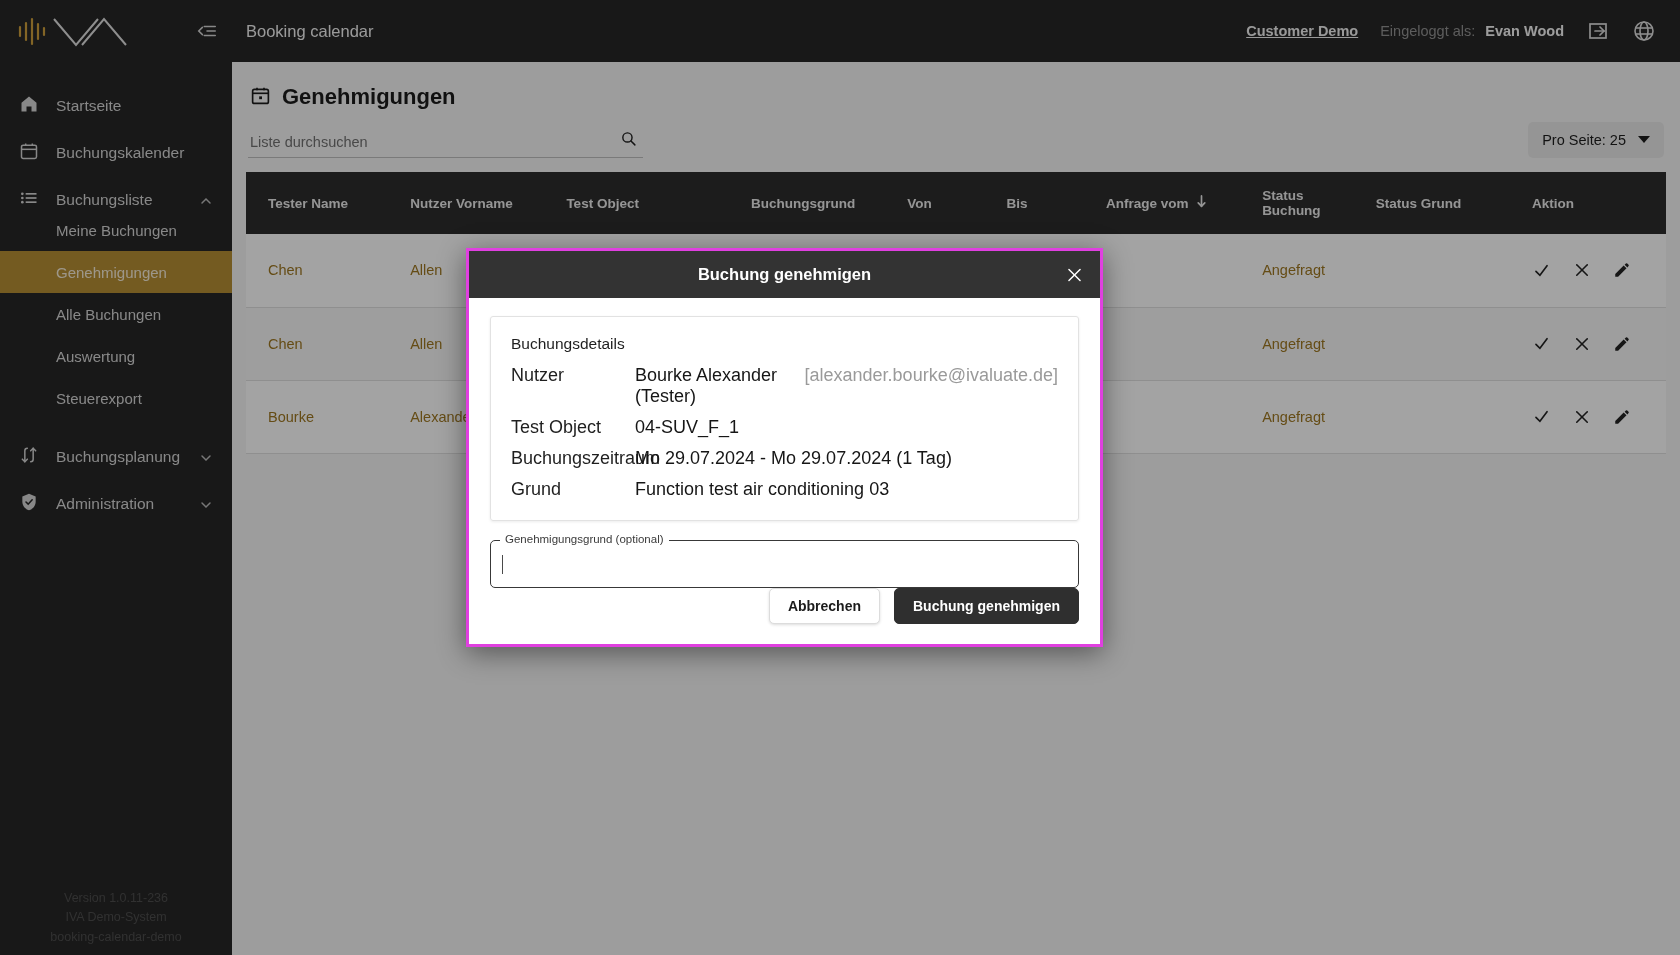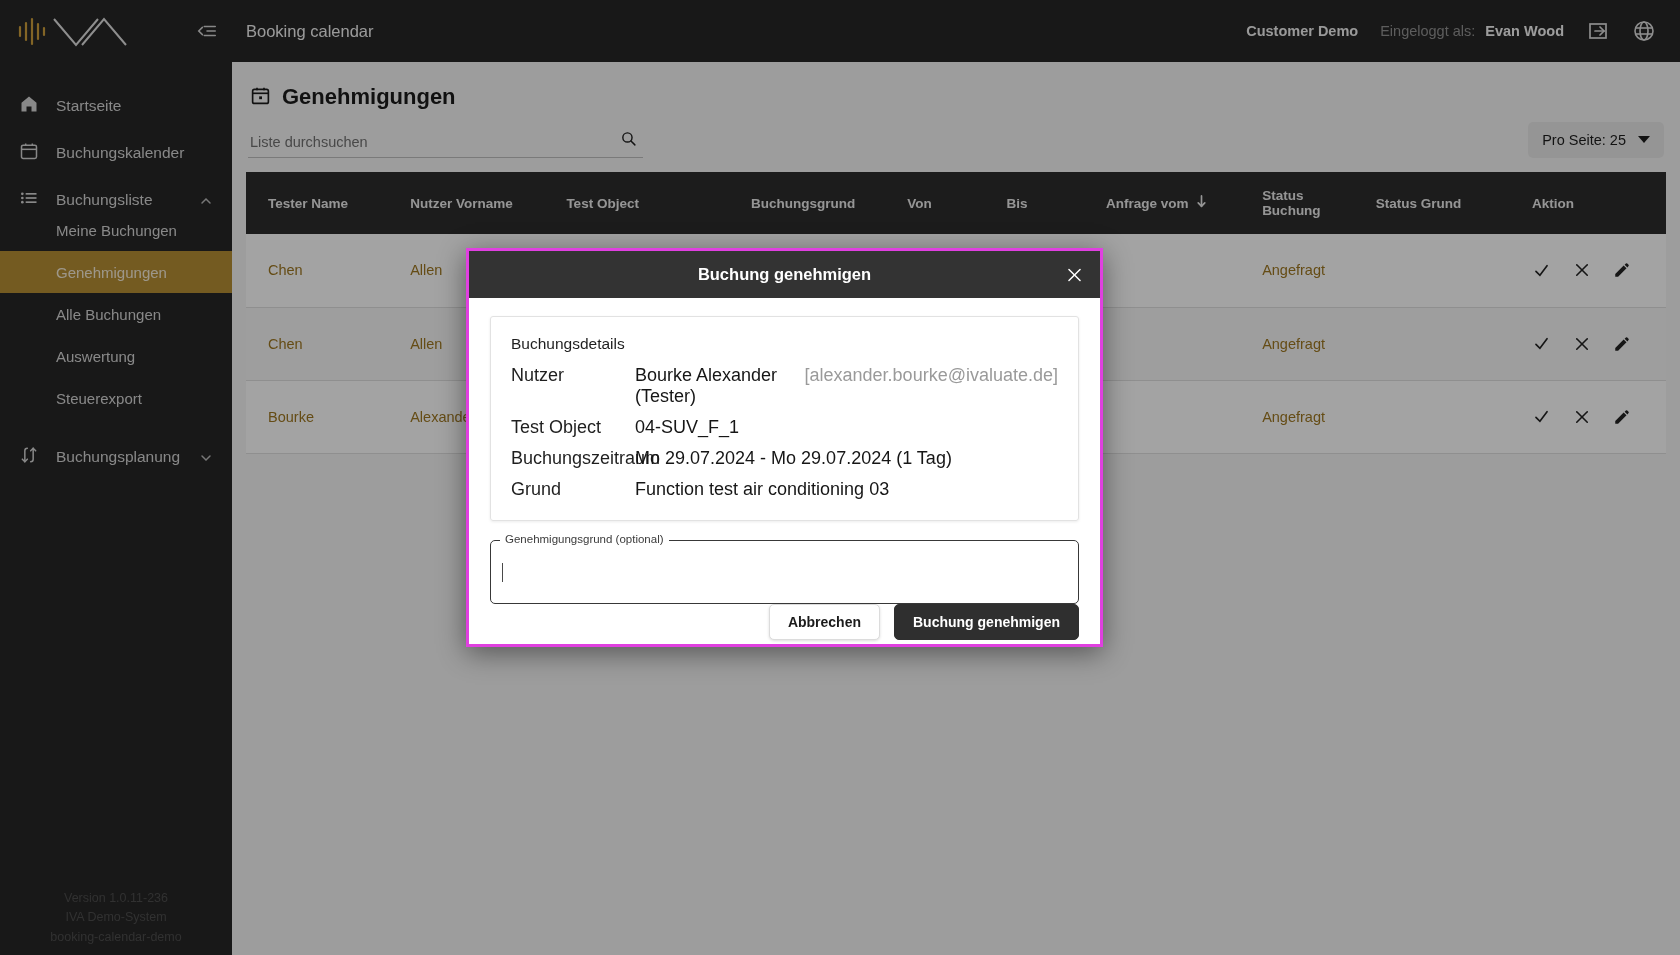--- a/index.html
+++ b/index.html
@@ -45,21 +45,21 @@
 
   
   .main { flex: 1; display: flex; flex-direction: column; position: relative; }
   .topbar {
     height: 62px; background: #252525; display: flex; align-items: center;
     padding: 0 24px 0 0; gap: 0; color: #e4e4e4;
     position: relative; z-index: 4;
   }
   .topbar-title { font-size: 16.5px; color: #eaeaea; padding-left: 14px; }
   .topbar-right { margin-left: auto; display: flex; align-items: center; gap: 22px; }
-  .tb-customer { font-size: 14.5px; font-weight: bold; color: #e8e8e8; }
+  .tb-customer { font-size: 14.5px; font-weight: bold; color: #e8e8e8; text-decoration: underline; }
   .tb-loginlabel { font-size: 14.5px; color: #8e8e8e; }
   .tb-username { font-size: 14.5px; font-weight: bold; color: #eeeeee; margin-left: -12px; }
   .tb-icon { cursor: pointer; display: flex; align-items: center; }
 
   .content { flex: 1; background: #efefef; padding: 18px 14px 0 14px; position: relative; }
 
   .page-head { display: flex; align-items: center; gap: 11px; padding: 4px 0 6px 4px; }
   .page-title { font-size: 22px; font-weight: bold; color: #1b1b1b; }
 
   .toolrow { display: flex; align-items: flex-end; padding: 6px 2px 14px 2px; }
@@ -126,21 +126,21 @@
   }
   .details-title { font-size: 15.5px; color: #1f1f1f; margin-bottom: 12px; }
   .det-row { display: flex; font-size: 18px; color: #1f1f1f; margin-bottom: 10px; }
   .det-row:last-child { margin-bottom: 0; }
   .det-label { width: 124px; flex: 0 0 124px; }
   .det-val { color: #161616; }
   .det-email { color: #9a9a9a; margin-left: 7px; }
 
   .field {
     position: relative; margin-top: 19px;
-    border: 1px solid #383838; border-radius: 5px; height: 64px;
+    border: 1px solid #383838; border-radius: 5px; height: 48px;
     display: flex; align-items: center; padding: 0 11px;
   }
   .field-legend {
     position: absolute; top: -8px; left: 9px; background: #fff;
     padding: 0 5px; font-size: 11.5px; color: #3b3b3b;
   }
   .field-input {
     border: none; outline: none; background: transparent; width: 100%;
     font-family: inherit; font-size: 14px; color: #1b1b1b;
     caret-color: #1b1b1b;
@@ -261,20 +261,34 @@
           </svg>
         </span>
         <span>Buchungsplanung</span>
         <span class="caret">
           <svg width="16" height="16" viewBox="0 0 24 24" fill="none" stroke="#cfcfcf" stroke-width="2.2" stroke-linecap="round">
               <polyline points="6,9 12,15 18,9"></polyline>
             </svg>
         </span>
       </div>
 
+      <div class="nav-item">
+        <span class="ico">
+          <svg width="20" height="20" viewBox="0 0 24 24" fill="#cfcfcf">
+            <path d="M12 2 4 5.5v6c0 5 3.4 9.2 8 10.5 4.6-1.3 8-5.5 8-10.5v-6z"></path>
+            <polyline points="8.4,12 11,14.6 15.8,9.4" fill="none" stroke="#252525" stroke-width="1.9" stroke-linecap="round"></polyline>
+          </svg>
+        </span>
+        <span>Administration</span>
+        <span class="caret">
+          <svg width="16" height="16" viewBox="0 0 24 24" fill="none" stroke="#cfcfcf" stroke-width="2.2" stroke-linecap="round">
+              <polyline points="6,9 12,15 18,9"></polyline>
+            </svg>
+        </span>
+      </div>
     </nav>
 
     <div class="side-footer">
       <div>Version 1.0.11-236</div>
       <div>IVA Demo-System</div>
       <div>booking-calendar-demo</div>
     </div>
   </aside>
 
   <div class="main">

